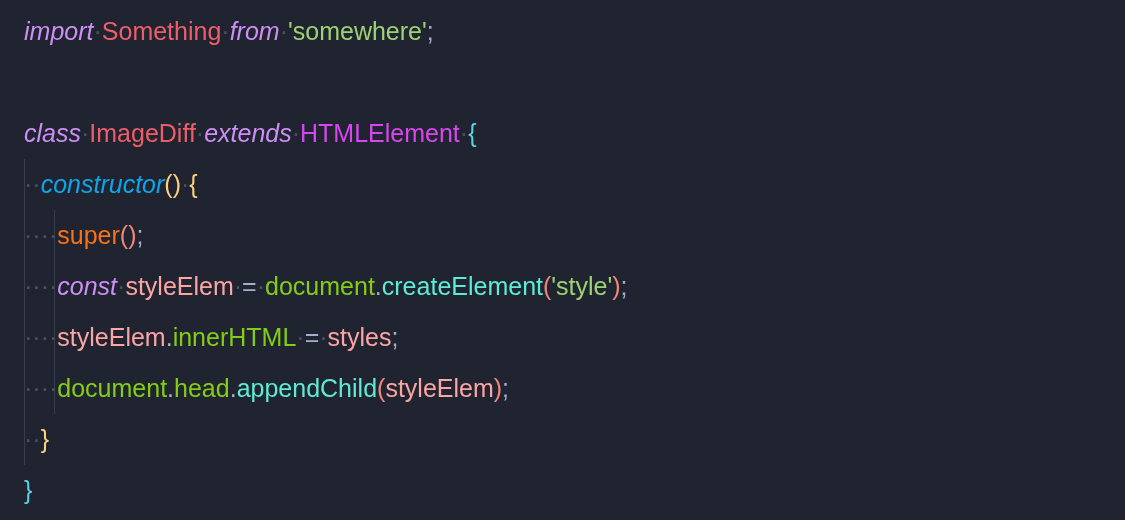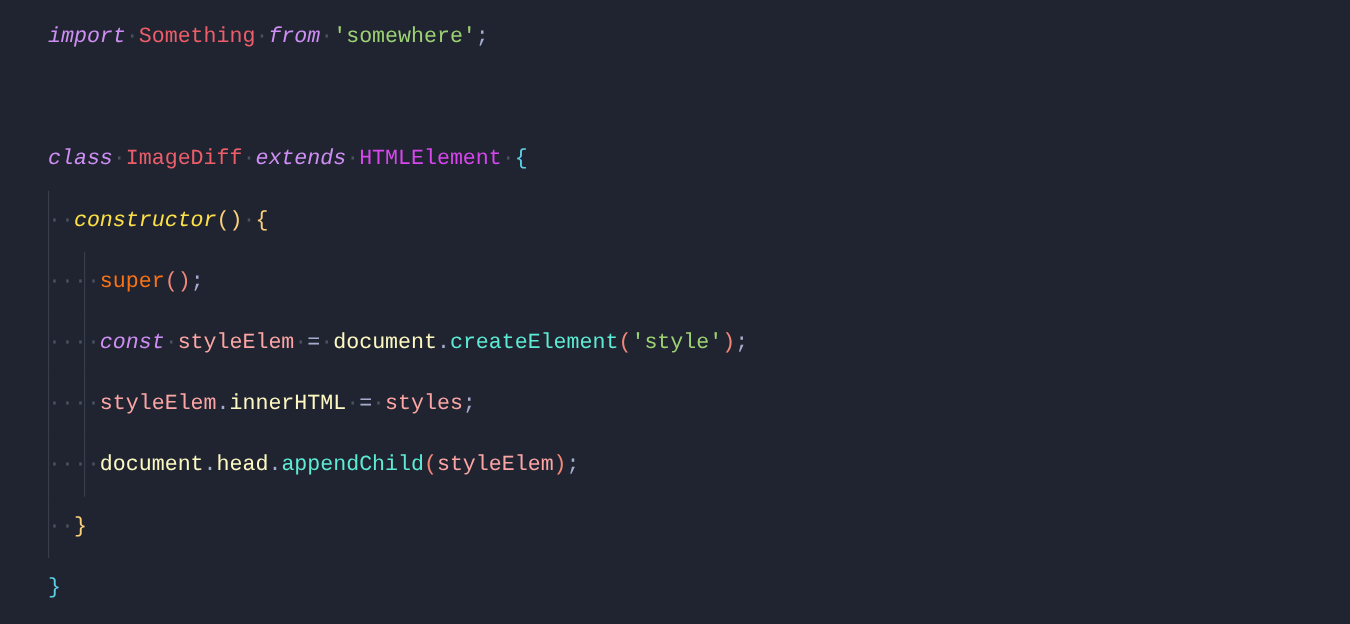--- a/index.html
+++ b/index.html
@@ -4,25 +4,25 @@
 <style>
   html, body {
     margin: 0;
     padding: 0;
     width: 1125px;
     height: 520px;
     background: #1f2430;
     overflow: hidden;
   }
   .editor {
-    font-family: Liberation Mono, monospace;
-    font-size: 18px;
+    font-family: Liberation Sans, sans-serif;
+    font-size: 25px;
     line-height: 51px;
     white-space: pre;
-    padding: 6px 24px 0 40px;
+    padding: 6px 24px 0 24px;
     color: #bfbdb6;
     position: relative;
   }
   .line {
     display: block;
     position: relative;
     height: 51px;
   }
 
   
@@ -42,24 +42,24 @@
 
   
   .tok-keyword-italic { color: #cf8ef4; font-style: italic; }   
   .tok-classname      { color: #ed5e6a; }                        
   .tok-type           { color: #d946ef; }                        
   .tok-string         { color: #9dd274; }                        
   .tok-punct          { color: #a6accd; }                        
   .tok-brace-teal     { color: #5ccfe6; }                        
   .tok-brace-yellow   { color: #fad07b; }                        
   .tok-paren-pink     { color: #f28779; }                        
-  .tok-ctor           { color: #fde047; font-style: italic; }    
+  .tok-ctor           { color: #0ea5e9; font-style: italic; }    
   .tok-super          { color: #f97316; }                        
   .tok-ident          { color: #fca5a5; }                        
-  .tok-prop-red       { color: #fef9c3; }                        
+  .tok-prop-red       { color: #84cc16; }                        
   .tok-method         { color: #5eead4; }                        
   .tok-operator       { color: #a6accd; }                        
 
 </style>
 </head>
 <body>
 
 <div class="editor" id="editor"><span class="line"><span class="tok-keyword-italic">import</span><span class="ws">·</span><span class="tok-classname">Something</span><span class="ws">·</span><span class="tok-keyword-italic">from</span><span class="ws">·</span><span class="tok-string">'somewhere'</span><span class="tok-punct">;</span></span><span class="line"></span><span class="line"><span class="tok-keyword-italic">class</span><span class="ws">·</span><span class="tok-classname">ImageDiff</span><span class="ws">·</span><span class="tok-keyword-italic">extends</span><span class="ws">·</span><span class="tok-type">HTMLElement</span><span class="ws">·</span><span class="tok-brace-teal">{</span></span><span class="line"><span class="guide" style="left: 0px;"></span><span class="ws">··</span><span class="tok-ctor">constructor</span><span class="tok-brace-yellow">(</span><span class="tok-brace-yellow">)</span><span class="ws">·</span><span class="tok-brace-yellow">{</span></span><span class="line"><span class="guide" style="left: 0px;"></span><span class="guide" style="left: 30.12px;"></span><span class="ws">····</span><span class="tok-super">super</span><span class="tok-paren-pink">(</span><span class="tok-paren-pink">)</span><span class="tok-punct">;</span></span><span class="line"><span class="guide" style="left: 0px;"></span><span class="guide" style="left: 30.12px;"></span><span class="ws">····</span><span class="tok-keyword-italic">const</span><span class="ws">·</span><span class="tok-ident">styleElem</span><span class="ws">·</span><span class="tok-operator">=</span><span class="ws">·</span><span class="tok-prop-red">document</span><span class="tok-punct">.</span><span class="tok-method">createElement</span><span class="tok-paren-pink">(</span><span class="tok-string">'style'</span><span class="tok-paren-pink">)</span><span class="tok-punct">;</span></span><span class="line"><span class="guide" style="left: 0px;"></span><span class="guide" style="left: 30.12px;"></span><span class="ws">····</span><span class="tok-ident">styleElem</span><span class="tok-punct">.</span><span class="tok-prop-red">innerHTML</span><span class="ws">·</span><span class="tok-operator">=</span><span class="ws">·</span><span class="tok-ident">styles</span><span class="tok-punct">;</span></span><span class="line"><span class="guide" style="left: 0px;"></span><span class="guide" style="left: 30.12px;"></span><span class="ws">····</span><span class="tok-prop-red">document</span><span class="tok-punct">.</span><span class="tok-prop-red">head</span><span class="tok-punct">.</span><span class="tok-method">appendChild</span><span class="tok-paren-pink">(</span><span class="tok-ident">styleElem</span><span class="tok-paren-pink">)</span><span class="tok-punct">;</span></span><span class="line"><span class="guide" style="left: 0px;"></span><span class="ws">··</span><span class="tok-brace-yellow">}</span></span><span class="line"><span class="tok-brace-teal">}</span></span></div>
 
 </body></html>

